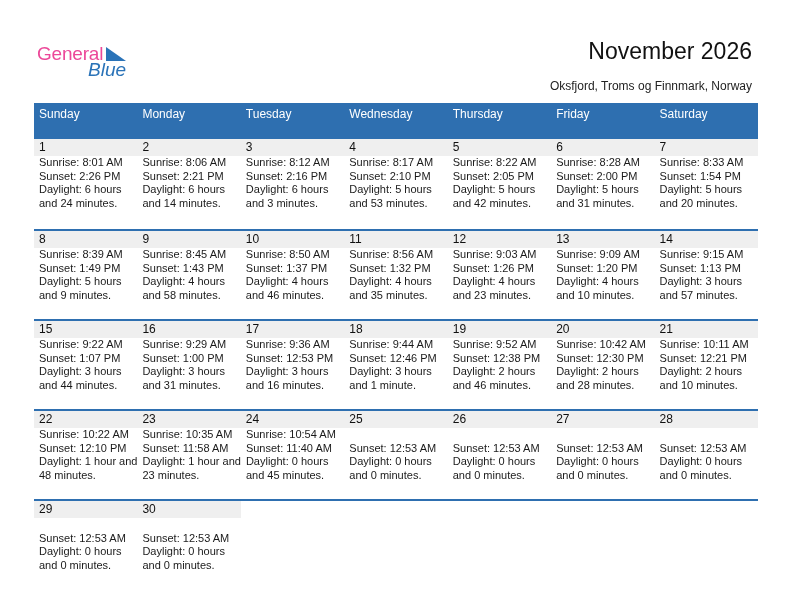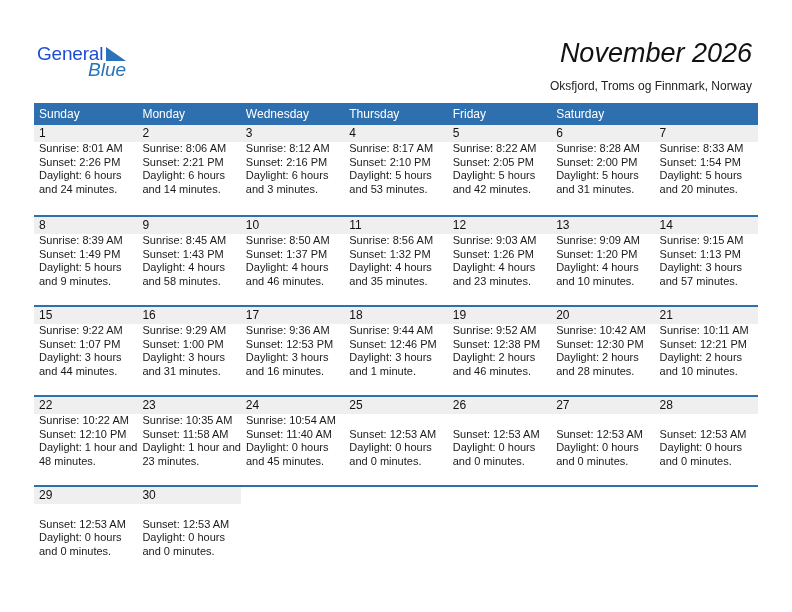--- a/index.html
+++ b/index.html
@@ -1,29 +1,29 @@
 <!DOCTYPE html>
 <html><head>
 <meta charset="utf-8">
 <style>
   html, body { margin: 0; padding: 0; background: #ffffff; }
   body {
     width: 792px; height: 612px; position: relative; overflow: hidden;
     font-family: "Liberation Sans", sans-serif; color: #1a1a1a;
   }
   .logo { position: absolute; left: 37px; top: 43px; width: 100px; height: 40px; }
-  .logo .general { position: absolute; left: 0; top: 0; font-size: 19px; color: #1d4ed8; letter-spacing: -0.2px; }
+  .logo .general { position: absolute; left: 0; top: 0; font-size: 19px; color: #ec4899; letter-spacing: -0.2px; }
   .logo .blue { position: absolute; left: 51px; top: 16px; font-size: 19px; color: #2a73b8; font-style: italic; }
   .logo .tri { position: absolute; left: 69px; top: 4px; width: 0; height: 0;
     border-left: 20px solid transparent; border-bottom: 14px solid #2a73b8; transform: scaleX(-1); }
-  .title { position: absolute; right: 40px; top: 38px; font-size: 27px; color: #111; font-style: italic; }
+  .title { position: absolute; right: 40px; top: 38px; font-size: 23px; color: #111; }
   .subtitle { position: absolute; right: 40px; top: 79px; font-size: 12px; color: #222; }
 
   .cal { position: absolute; left: 34px; top: 103px; width: 724px; }
-  .head-row { display: grid; grid-template-columns: repeat(7, 1fr); background: #2e6fb0; height: 22px; }
+  .head-row { display: grid; grid-template-columns: repeat(7, 1fr); background: #2e6fb0; height: 36px; }
   .head-row div { color: #ffffff; font-size: 12px; line-height: 22px; padding-left: 5px; }
   .week { position: relative; height: 90px; }
   .week .rule { height: 2px; background: #2e6fb0; }
   .week .nums { display: grid; grid-template-columns: repeat(7, 1fr); background: #efefef; height: 17px; }
   .week .nums div { font-size: 12px; line-height: 17px; padding-left: 5px; color: #111; }
   .week .nums div.empty { background: #ffffff; }
   .week .cells { display: grid; grid-template-columns: repeat(7, 1fr); }
   .cell { padding-left: 5px; font-size: 11px; line-height: 13.5px; color: #1a1a1a; }
   .cell .ln { display: block; white-space: nowrap; min-height: 13.5px; }
 </style>
@@ -36,20 +36,21 @@
   <span class="blue">Blue</span>
 </div>
 
 <div class="title">November 2026</div>
 <div class="subtitle">Oksfjord, Troms og Finnmark, Norway</div>
 
 <div class="cal">
   <div class="head-row">
     <div>Sunday</div>
     <div>Monday</div>
+    <div>Tuesday</div>
     <div>Wednesday</div>
     <div>Thursday</div>
     <div>Friday</div>
     <div>Saturday</div>
   </div>
   <div id="weeks">
       <div class="week first-week">
         <div class="nums">
           <div>1</div>
           <div>2</div>

